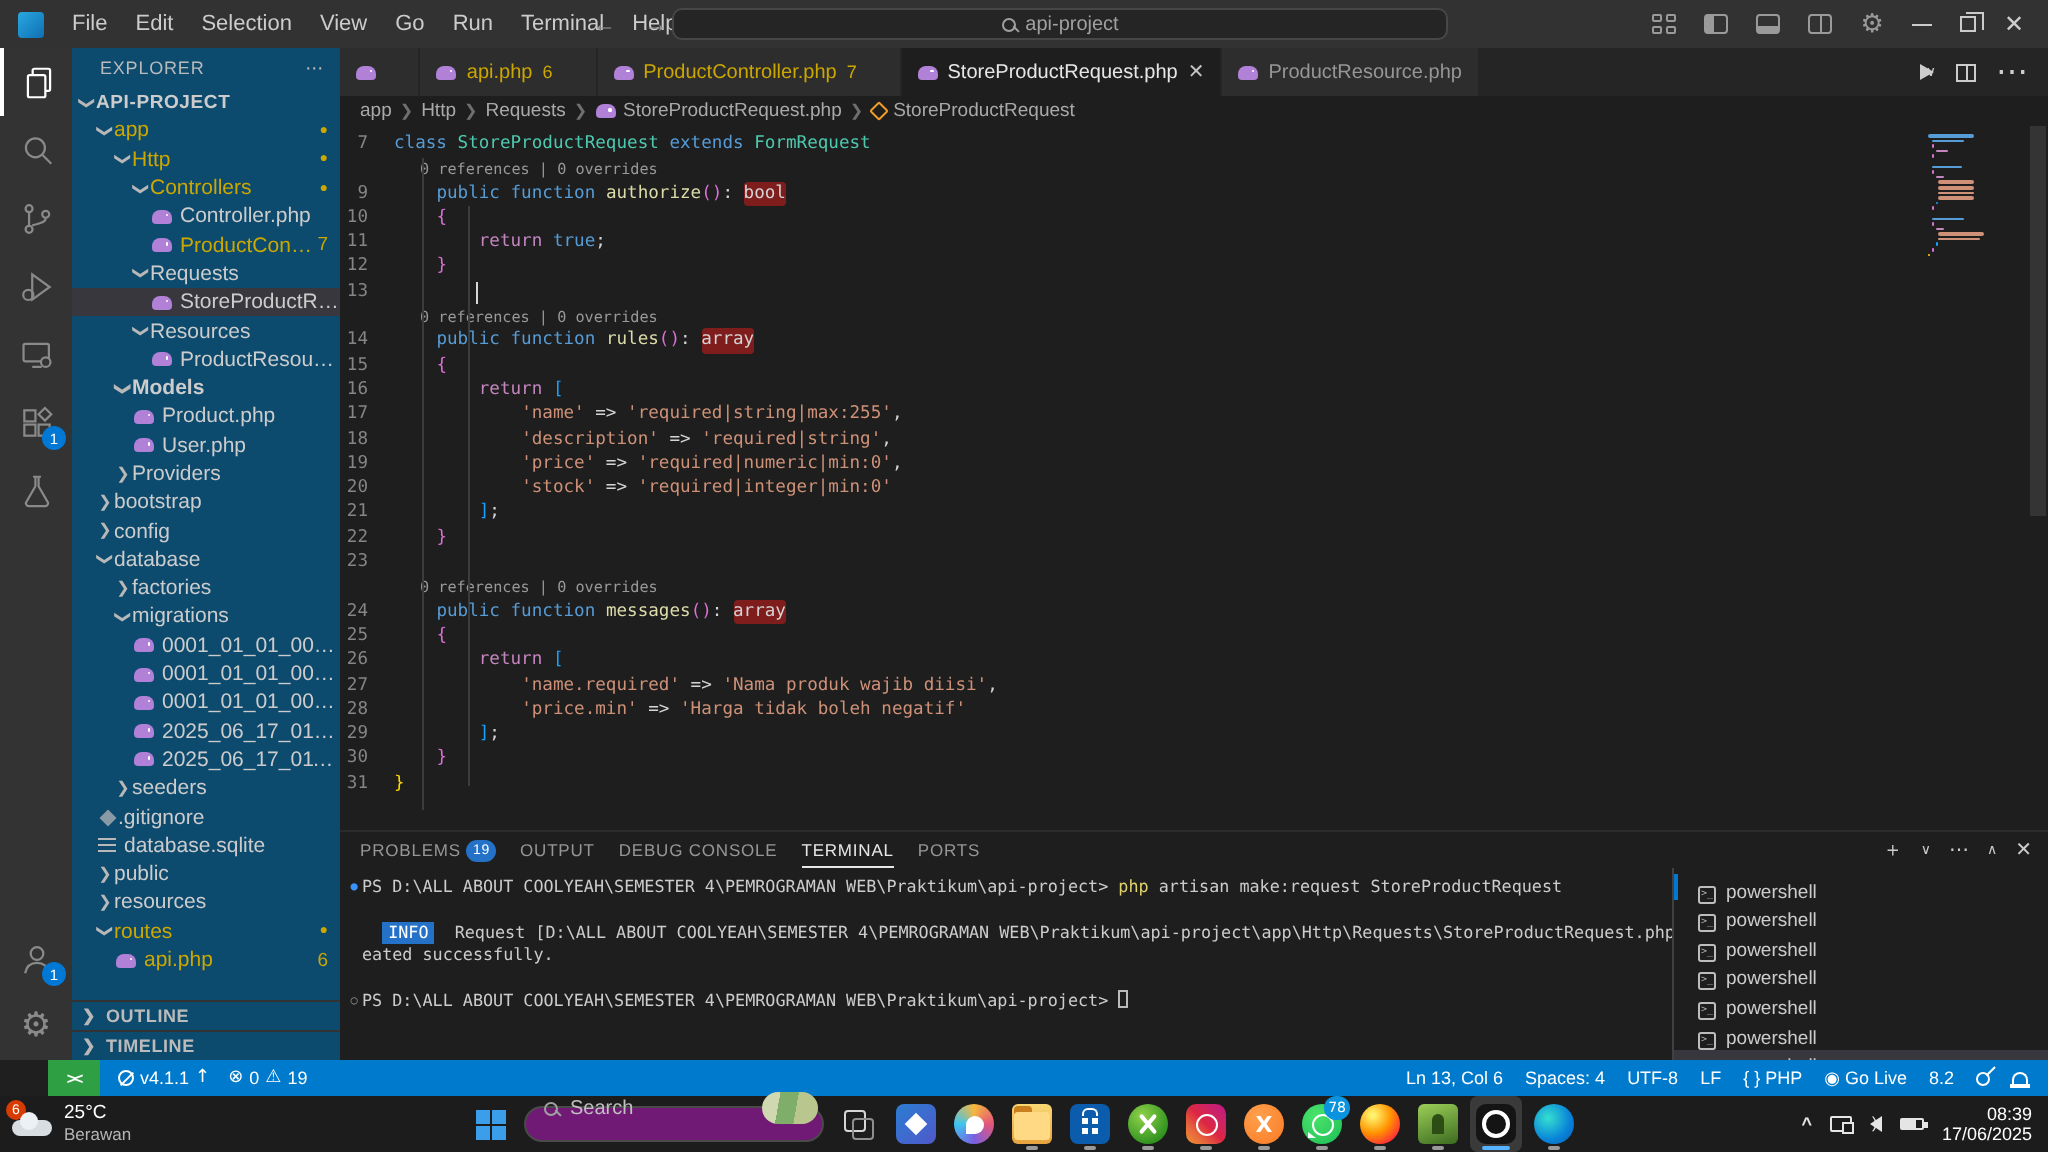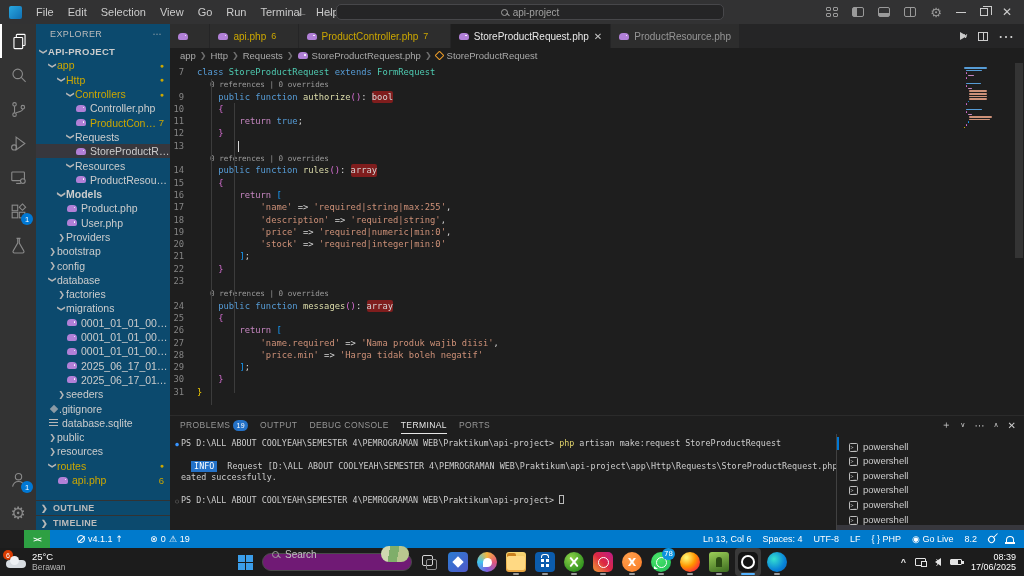--- a/index.html
+++ b/index.html
@@ -119,21 +119,21 @@
   .list-sb{position:absolute;left:0;top:3px;width:2px;height:13px;background:#0078d4}
   .sess{height:14.6px;display:flex;align-items:flex-end;gap:5px;padding-left:12px;font-size:9.5px;color:#cccccc}
   .sess.selected{background:#37373d}
   .term-ico{width:9px;height:9px;border:1px solid #bdbdbd;border-radius:1.5px;flex:none;
     font-size:5px;line-height:7px;text-align:center;color:#bdbdbd;font-family:"DejaVu Sans Mono",monospace}
   
   .statusbar{height:18px;background:#007acc;display:flex;align-items:center;color:#ffffff;font-size:9px;flex:none}
   .sb-dark{width:24px;height:100%;background:#1f1f1f;flex:none}
   .sb-remote{width:26px;height:100%;background:#2ea043;display:flex;align-items:center;justify-content:center;
     font-weight:bold;font-size:8px;letter-spacing:-1px;flex:none}
-  .sb-item{display:flex;align-items:center;gap:3px;margin-left:27px;white-space:nowrap}
+  .sb-item{display:flex;align-items:center;gap:3px;margin-left:9px;white-space:nowrap}
   .sb-right{margin-left:auto;display:flex;align-items:center;gap:11px;padding-right:10px}
   .sb-right .sb-item{margin-left:0}
   .ring{width:8px;height:8px;border:1.2px solid #fff;border-radius:50%;position:relative;display:inline-block}
   .ring::after{content:'';position:absolute;left:-1px;top:3px;width:9px;height:1px;background:#fff;transform:rotate(-45deg)}
   .glyph{font-family:"DejaVu Sans",sans-serif}
   .key-ico{width:7px;height:7px;border:1.3px solid #fff;border-radius:50%;position:relative;transform:rotate(-45deg);display:inline-block}
   .key-ico::after{content:'';position:absolute;left:5px;top:2px;width:6px;height:1.3px;background:#fff}
   .bell-ico{width:8px;height:7px;border:1.2px solid #fff;border-bottom:none;border-radius:4px 4px 0 0;position:relative;display:inline-block}
   .bell-ico::after{content:'';position:absolute;left:-2px;bottom:-1px;width:10px;height:1.2px;background:#fff}
   

